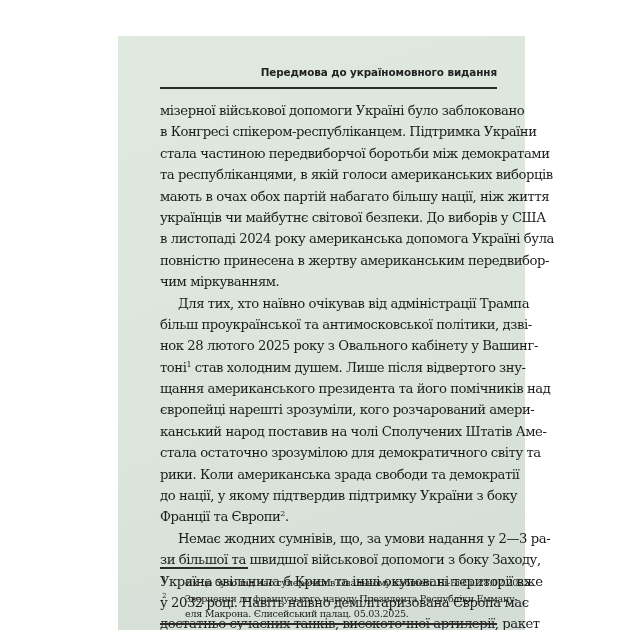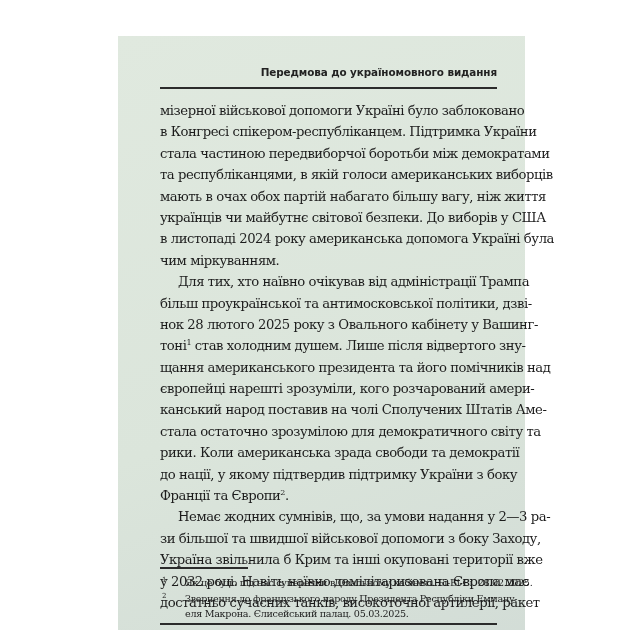--- a/index.html
+++ b/index.html
@@ -51,23 +51,24 @@
 
 <div class="page">
   <div class="running-head">Передмова до україномовного видання</div>
   <div class="head-rule"></div>
 
   <div class="body-text">
     <span class="line">мізерної військової допомоги Україні було заблоковано</span>
     <span class="line">в Конгресі спікером-республіканцем. Підтримка України</span>
     <span class="line">стала частиною передвиборчої боротьби між демократами</span>
     <span class="line">та республіканцями, в якій голоси американських виборців</span>
-    <span class="line">мають в очах обох партій набагато більшу вагу, ніж життя</span>
+    <span class="line">мають в очах обох партій набагато більшу нації, ніж життя</span>
     <span class="line">українців чи майбутнє світової безпеки. До виборів у США</span>
     <span class="line">в листопаді 2024 року американська допомога Україні була</span>
+    <span class="line">повністю принесена в жертву американським передвибор-</span>
     <span class="line last">чим міркуванням.</span>
     <span class="line indent">Для тих, хто наївно очікував від адміністрації Трампа</span>
     <span class="line">більш проукраїнської та антимосковської політики, дзві-</span>
     <span class="line">нок 28 лютого 2025 року з Овального кабінету у Вашинг-</span>
     <span class="line"><span>тоні</span><sup>1</sup> <span>став холодним душем. Лише після відвертого зну-</span></span>
     <span class="line">щання американського президента та його помічників над</span>
     <span class="line">європейці нарешті зрозуміли, кого розчарований амери-</span>
     <span class="line">канський народ поставив на чолі Сполучених Штатів Аме-</span>
     <span class="line">стала остаточно зрозумілою для демократичного світу та</span>
     <span class="line">рики. Коли американська зрада свободи та демократії</span>

